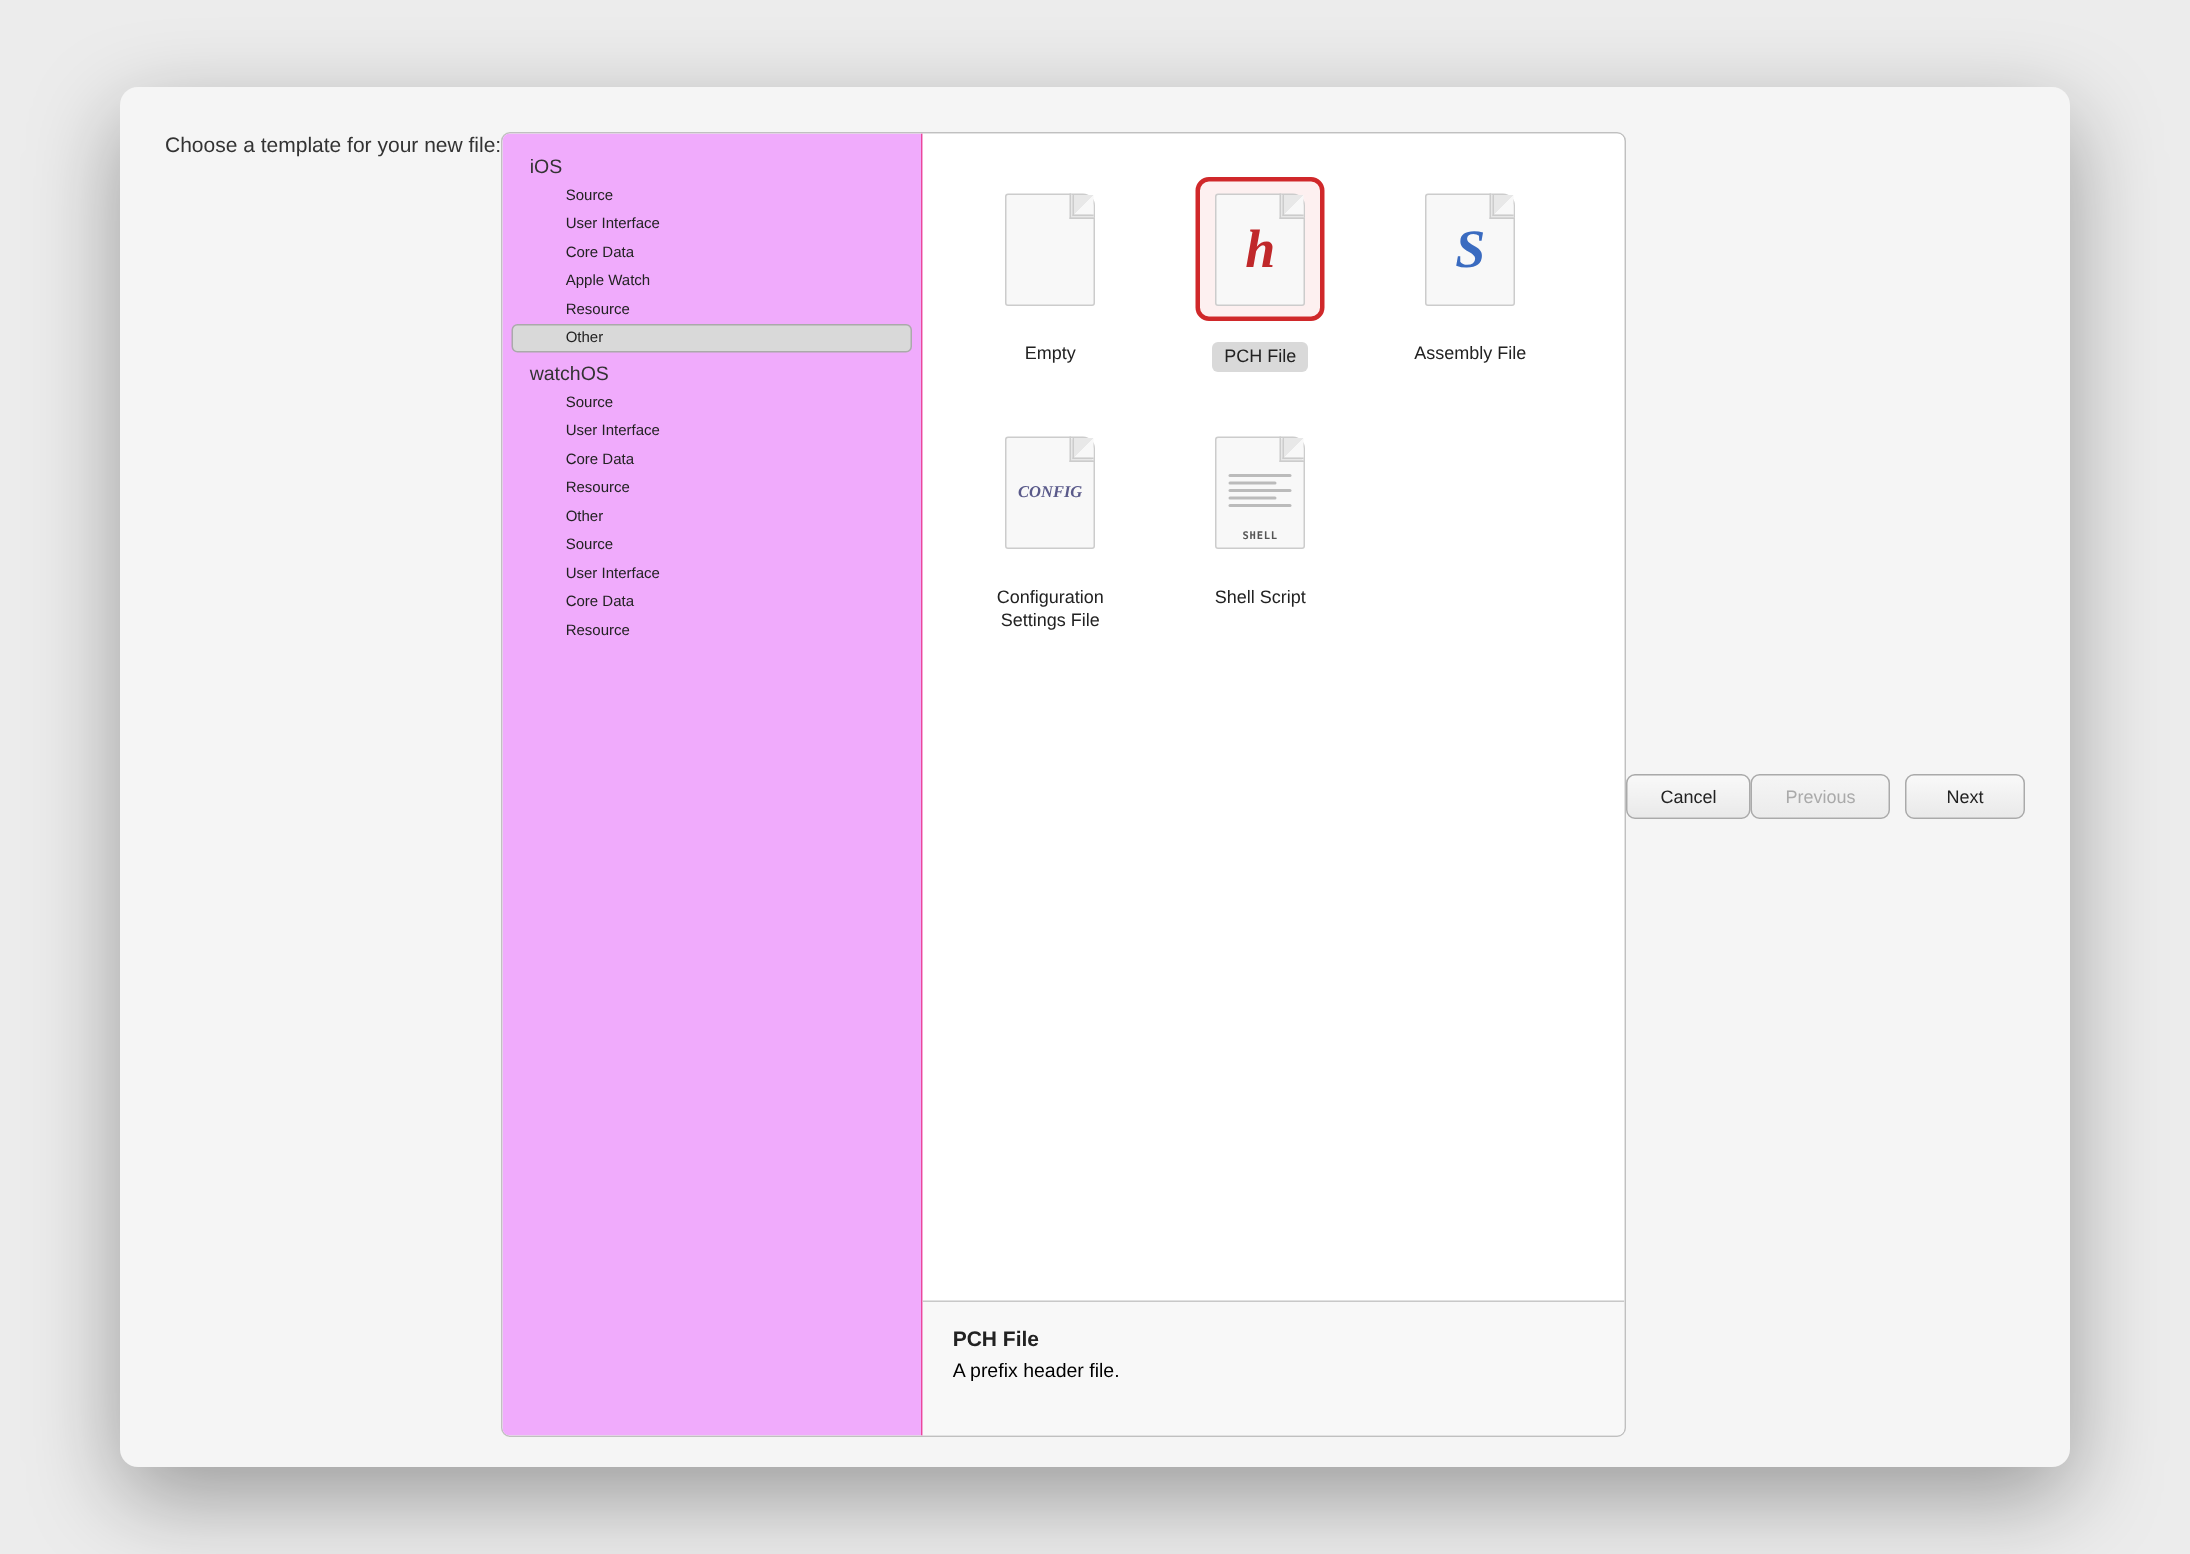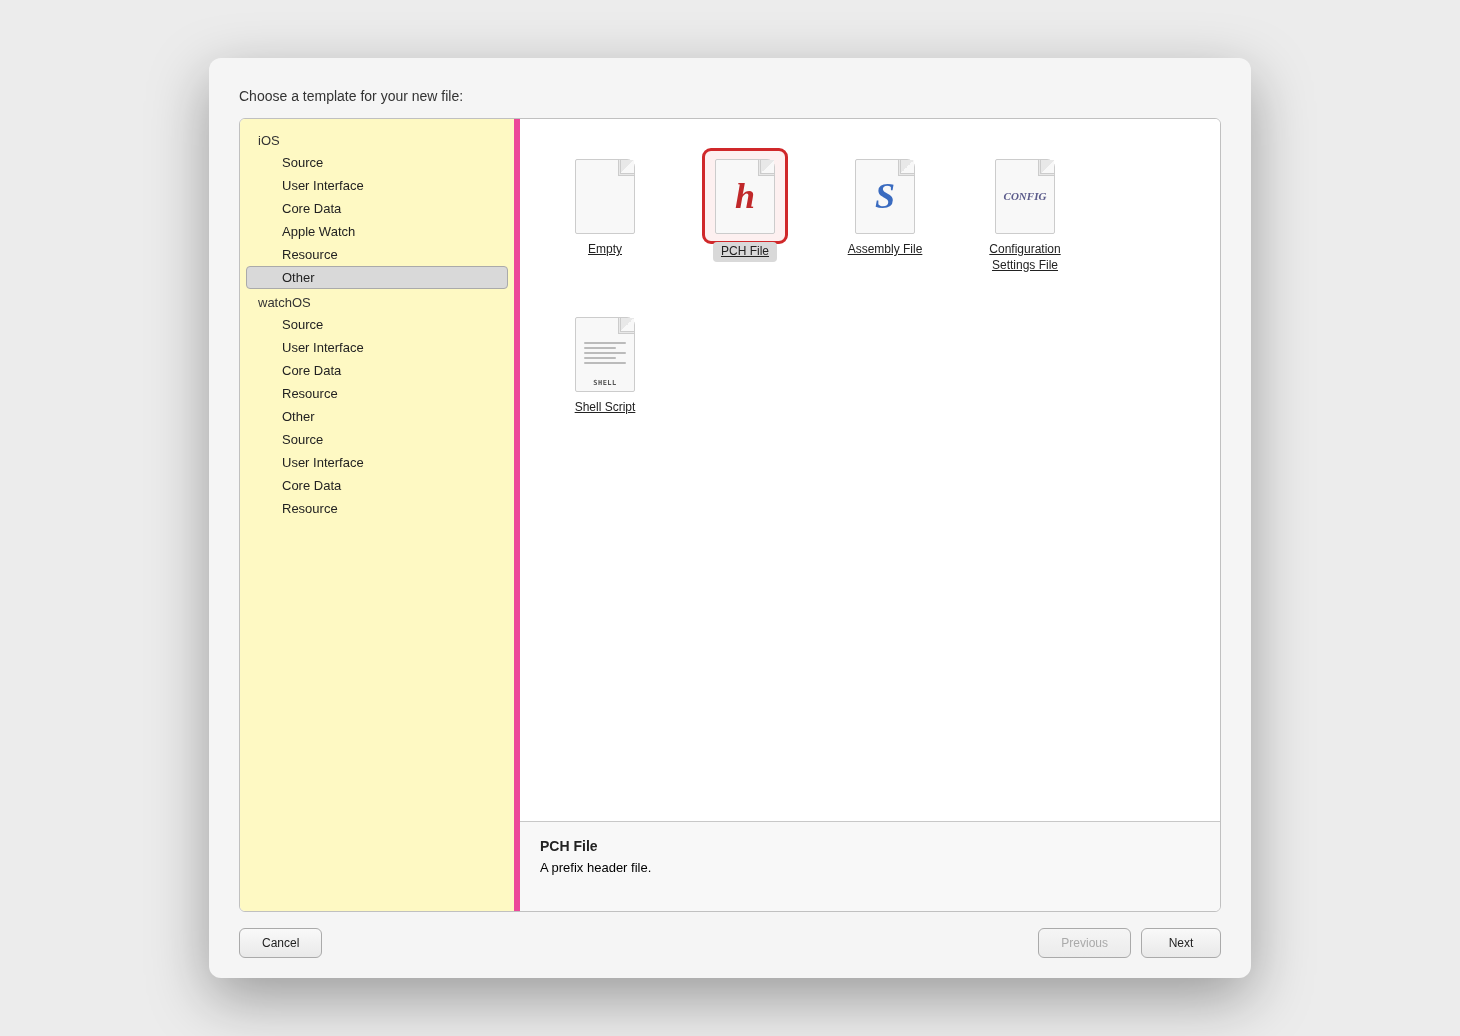--- a/index.html
+++ b/index.html
@@ -10,25 +10,25 @@
       display: flex;
       justify-content: center;
       align-items: center;
       min-height: 1036px;
       width: 1460px;
     }
     .dialog {
       background: #f5f5f5;
       border-radius: 12px;
       box-shadow: 0 20px 60px rgba(0,0,0,0.35);
-      width: 1042px;
+      width: 1300px;
       min-height: 920px;
       padding: 30px 30px 20px 30px;
       display: flex;
-      flex-direction: column;
+      flex-direction: row;
     }
     .dialog-title {
       font-size: 14px;
       color: #333;
       margin-bottom: 14px;
     }
     .dialog-body {
       flex: 1;
       display: flex;
       flex-direction: column;
@@ -38,34 +38,34 @@
       background: #fff;
     }
     .dialog-main {
       display: flex;
       flex: 1;
       overflow: hidden;
     }
     
     .sidebar {
       width: 280px;
-      border-right: 6px solid #ec4899;
-      background: #fef9c3;
+      border-right: 1px solid #ec4899;
+      background: #f0abfc;
       overflow-y: auto;
       padding: 8px 0;
     }
     .sidebar-section-header {
       font-size: 13px;
       color: #333;
       font-weight: 500;
       padding: 6px 18px 3px 18px;
       cursor: default;
     }
     .sidebar-item {
-      font-size: 13px;
+      font-size: 10px;
       color: #222;
       padding: 4px 18px 4px 36px;
       cursor: pointer;
       border-radius: 4px;
       margin: 0 6px;
     }
     .sidebar-item.selected {
       background: #d9d9d9;
       border: 1.5px solid #aaa;
       border-radius: 4px;
@@ -168,23 +168,22 @@
       font-size: 8px;
       color: #888;
       text-align: right;
       line-height: 1.3;
       font-family: monospace;
     }
     .template-label {
       font-size: 12px;
       color: #222;
       text-align: center;
-      margin-top: 1px;
+      margin-top: 17px;
       line-height: 1.3;
-      text-decoration: underline;
     }
     
     .description-area {
       border-top: 1px solid #c8c8c8;
       padding: 16px 20px;
       background: #f8f8f8;
       min-height: 90px;
     }
     .description-title {
       font-size: 14px;

